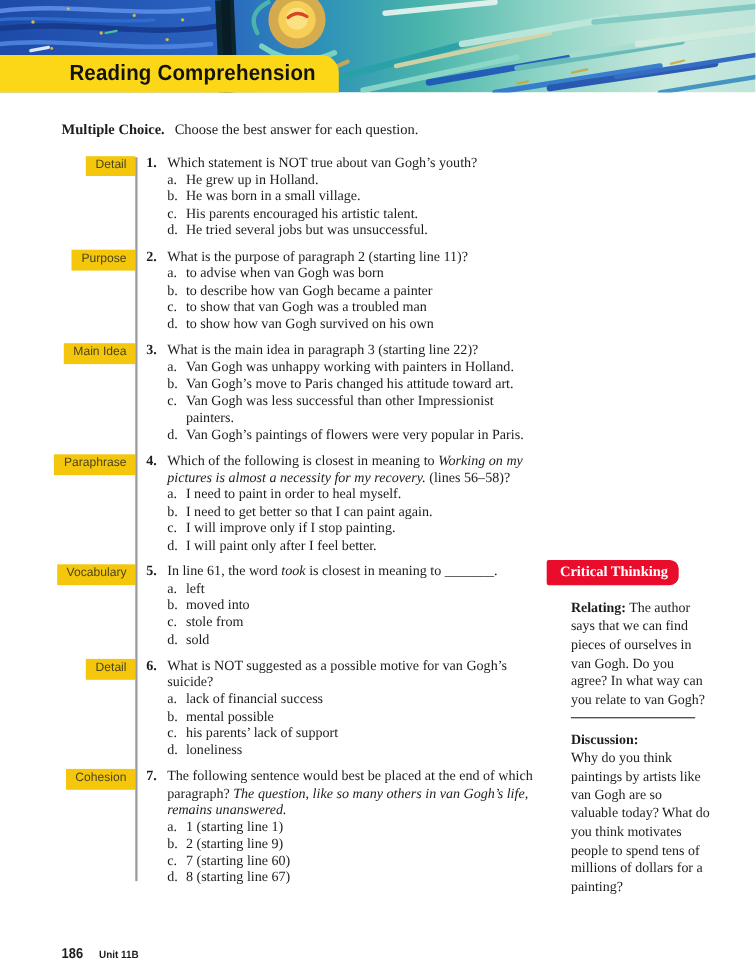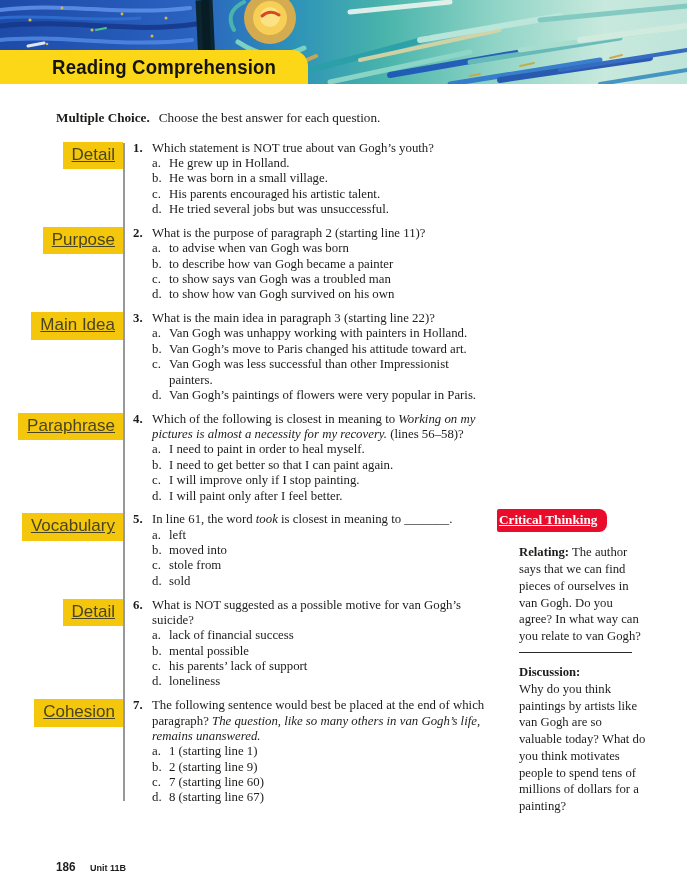--- a/index.html
+++ b/index.html
@@ -12,21 +12,21 @@
     font-family:"Liberation Serif","DejaVu Serif",serif;
     color:#1d1c1a;
   }
   
   .header{position:relative;width:687px;height:84px;}
   .header svg{display:block;}
   .banner{
     position:absolute;left:0;top:50px;height:34px;width:308px;
     background:var(--banner-yellow,#FBD717);
     border-top-right-radius:16px;
-    display:flex;align-items:center;
+    display:flex;align-items:center;justify-content:flex-end;
   }
   .banner-title{
     font-family:"Liberation Sans","DejaVu Sans",sans-serif;
     font-weight:bold;font-size:20px;color:#14130c;
     padding-left:56px;white-space:nowrap;
     transform:scaleX(.93);transform-origin:0 50%;
     letter-spacing:.2px;
   }
   
   .instructions{
@@ -40,44 +40,43 @@
   }
   .questions::before{
     content:"";position:absolute;left:67px;top:2px;bottom:5px;width:2px;
     background:var(--line-gray,#97999A);
   }
   .q-row{display:flex;margin-bottom:8.6px;}
   .label-cell{width:67px;flex:none;display:flex;justify-content:flex-end;align-items:flex-start;}
   .tag{
     background:var(--tag-yellow,#F4C70D);
     font-family:"Liberation Sans","DejaVu Sans",sans-serif;
-    font-size:17px;line-height:1.45;color:#4a4520;
-    padding:1px 8px 2px 9px;white-space:nowrap;margin-top:1px;text-decoration:underline;
+    font-size:11px;line-height:1.45;color:#4a4520;
+    padding:1px 8px 2px 9px;white-space:nowrap;margin-top:1px;
   }
   .q-body{margin-left:10px;width:352px;}
   .q-head{display:flex;}
   .q-num{font-weight:bold;width:19px;flex:none;}
   .q-prompt{flex:1;}
   .q-prompt i{}
   .opts{margin-left:19px;}
   .opt{display:flex;}
   .opt-letter{width:17px;flex:none;}
   .opt-text{flex:1;}
   
   .sidebar{
     position:absolute;left:497px;top:509px;width:156px;
     font-size:12.7px;line-height:1.32;
   }
   .badge{
     display:inline-block;
     background:var(--badge-red,#E90C2B);color:#ffffff;
     font-weight:bold;font-size:13.2px;
-    padding:2px 10px 4px 2px;
+    padding:2px 10px 4px 12px;
     border-radius:2px 8px 8px 2px;
-    text-decoration:underline;
   }
   .sidebar-text{margin:12px 0 0 22px;width:128px;}
   .sidebar-text b{font-weight:bold;}
   .side-rule{
     margin:7px 0 11px 22px;width:113px;height:0;
     border:none;border-top:1.4px solid #2a2a28;
   }
   .block-label{display:block;font-weight:bold;}
   
   .footer{
@@ -217,21 +216,21 @@
             <div class="opt">
               <span class="opt-letter">a.</span>
               <span class="opt-text">to advise when van Gogh was born</span>
             </div>
             <div class="opt">
               <span class="opt-letter">b.</span>
               <span class="opt-text">to describe how van Gogh became a painter</span>
             </div>
             <div class="opt">
               <span class="opt-letter">c.</span>
-              <span class="opt-text">to show says van Gogh was a troubled man</span>
+              <span class="opt-text">to show that van Gogh was a troubled man</span>
             </div>
             <div class="opt">
               <span class="opt-letter">d.</span>
               <span class="opt-text">to show how van Gogh survived on his own</span>
             </div>
           </div>
         </div>
       </div>
       <div class="q-row">
         <div class="label-cell">

